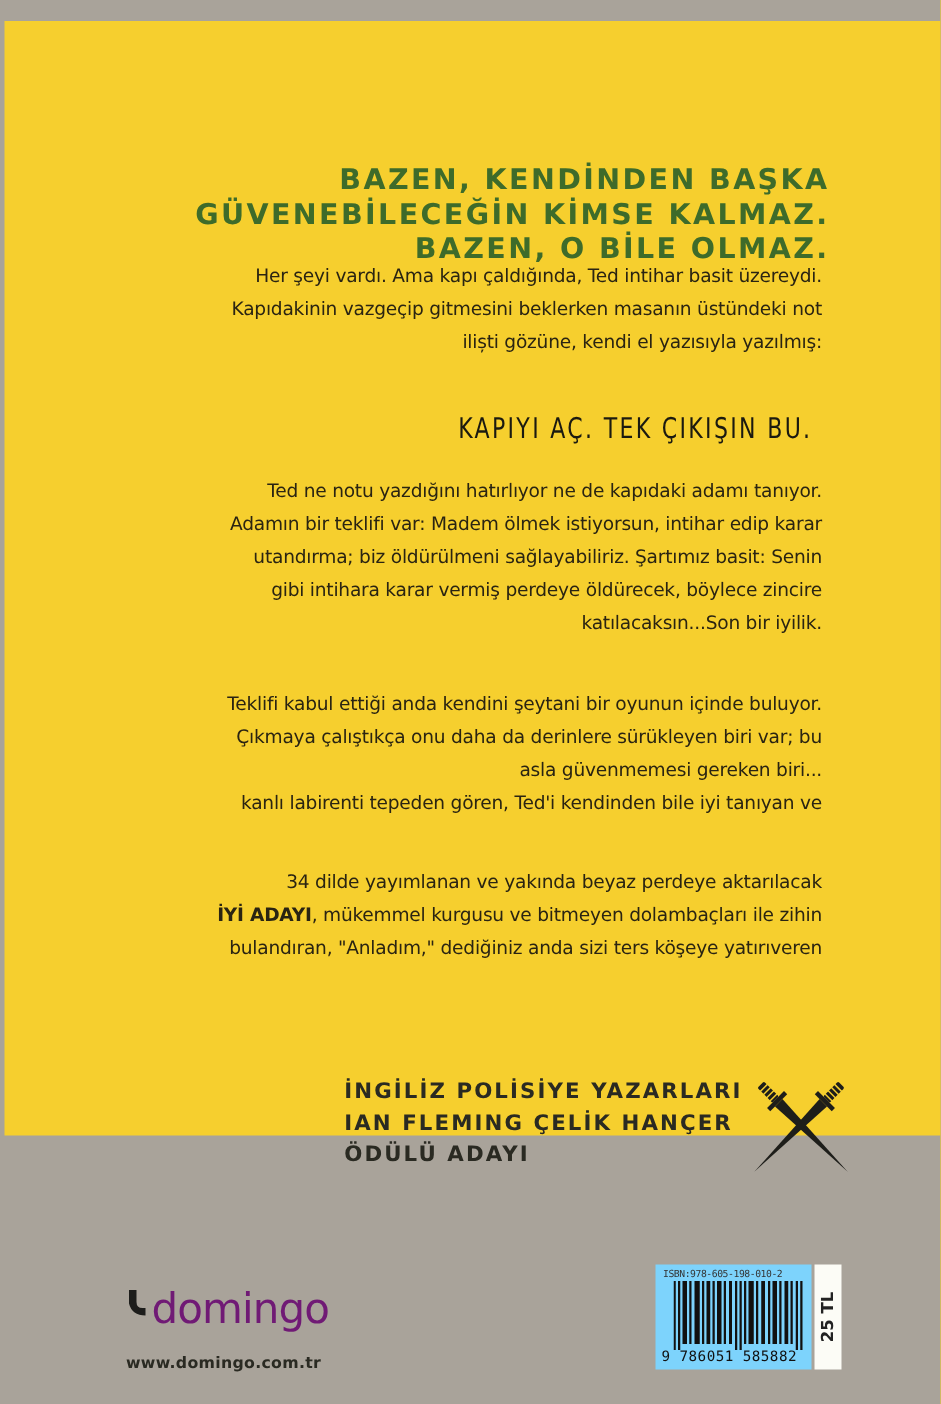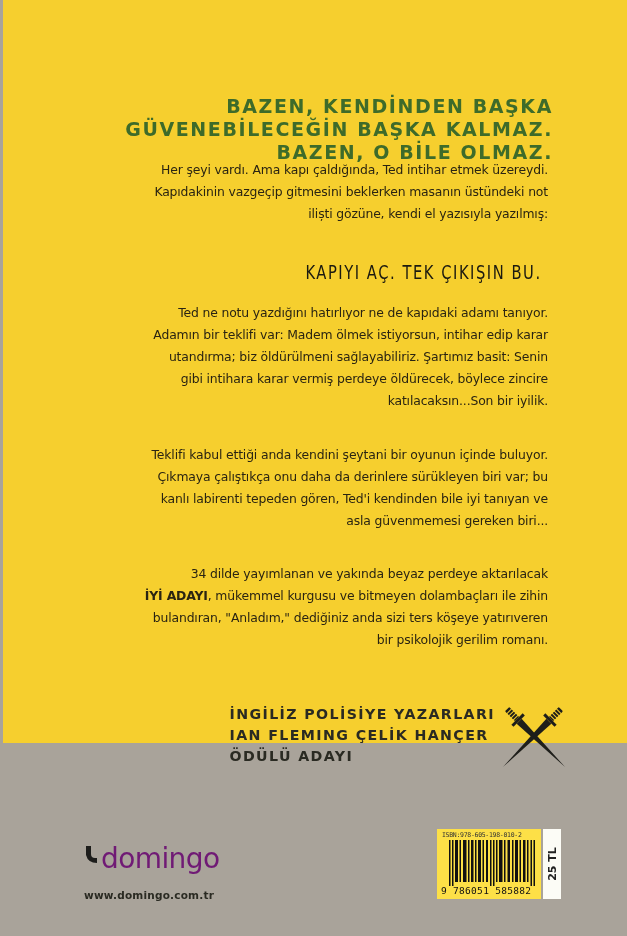--- a/index.html
+++ b/index.html
@@ -2,21 +2,21 @@
 <html><head>
 <meta charset="utf-8">
 <style>
   html, body { margin: 0; padding: 0; }
   body {
     width: 627px; height: 936px; position: relative; overflow: hidden;
     background: #a9a39a;
     font-family: "DejaVu Sans", sans-serif;
   }
   .cover {
-    position: absolute; left: 3px; top: 0; width: 624px; height: 743px;
+    position: absolute; left: 3px; top: 14px; width: 624px; height: 743px;
     background: #f6cf2e;
   }
   .headline {
     position: absolute; right: 74px; top: 95px; text-align: right;
     color: #3e6b2a; font-family: "DejaVu Sans", sans-serif; font-weight: bold;
     font-size: 19px; line-height: 23px; letter-spacing: 1.6px;
   }
   .headline div { white-space: nowrap; }
   .body {
     position: absolute; right: 79px; text-align: right; color: #2a2412;
@@ -49,21 +49,21 @@
   .logo-text {
     font-family: "DejaVu Sans", sans-serif; font-size: 28px; color: #701a75;
     letter-spacing: -0.6px; line-height: 28px;
   }
   .url {
     position: absolute; left: 81px; top: 889px; font-size: 10.5px; font-weight: bold;
     color: #2a2a22; letter-spacing: 0.2px;
   }
   .barcode-box {
     position: absolute; left: 434px; top: 829px; width: 104px; height: 70px;
-    background: #fde047;
+    background: #7dd3fc;
   }
   .isbn-text {
     position: absolute; left: 5px; top: 2px; font-family: "DejaVu Sans Mono", monospace;
     font-size: 6.5px; color: #333; white-space: nowrap; letter-spacing: -0.3px;
   }
   .bars { position: absolute; left: 12px; top: 11px; width: 88px; height: 46px; }
   .barcode-digits {
     position: absolute; left: 4px; top: 56px; font-family: "DejaVu Sans Mono", monospace;
     font-size: 9.5px; color: #111; white-space: nowrap; letter-spacing: 0.3px;
   }
@@ -78,52 +78,51 @@
     color: #222; white-space: nowrap;
   }
 </style>
 </head>
 <body>
 
 <div class="cover">
 
   <div class="headline">
     <div>BAZEN, KENDİNDEN BAŞKA</div>
-    <div>GÜVENEBİLECEĞİN BAŞKA KALMAZ.</div>
+    <div>GÜVENEBİLECEĞİN KİMSE KALMAZ.</div>
     <div>BAZEN, O BİLE OLMAZ.</div>
   </div>
 
   <div class="body p1">
-    <div>Her şeyi vardı. Ama kapı çaldığında, Ted intihar etmek üzereydi.</div>
+    <div>Her şeyi vardı. Ama kapı çaldığında, Ted intihar basit üzereydi.</div>
     <div>Kapıdakinin vazgeçip gitmesini beklerken masanın üstündeki not</div>
     <div>iliști gözüne, kendi el yazısıyla yazılmış:</div>
   </div>
 
   <div class="note">KAPIYI AÇ. TEK ÇIKIŞIN BU.</div>
 
   <div class="body p2">
     <div>Ted ne notu yazdığını hatırlıyor ne de kapıdaki adamı tanıyor.</div>
     <div>Adamın bir teklifi var: Madem ölmek istiyorsun, intihar edip karar</div>
     <div>utandırma; biz öldürülmeni sağlayabiliriz. Şartımız basit: Senin</div>
     <div>gibi intihara karar vermiş perdeye öldürecek, böylece zincire</div>
     <div>katılacaksın...Son bir iyilik.</div>
   </div>
 
   <div class="body p3">
     <div>Teklifi kabul ettiği anda kendini şeytani bir oyunun içinde buluyor.</div>
     <div>Çıkmaya çalıştıkça onu daha da derinlere sürükleyen biri var; bu</div>
+    <div>asla güvenmemesi gereken biri...</div>
     <div>kanlı labirenti tepeden gören, Ted'i kendinden bile iyi tanıyan ve</div>
-    <div>asla güvenmemesi gereken biri...</div>
   </div>
 
   <div class="body p4">
     <div>34 dilde yayımlanan ve yakında beyaz perdeye aktarılacak</div>
     <div><b>İYİ ADAYI</b><span>, mükemmel kurgusu ve bitmeyen dolambaçları ile zihin</span></div>
     <div>bulandıran, "Anladım," dediğiniz anda sizi ters köşeye yatırıveren</div>
-    <div>bir psikolojik gerilim romanı.</div>
   </div>
 
   <div class="award">
     <div>İNGİLİZ POLİSİYE YAZARLARI</div>
     <div>IAN FLEMING ÇELİK HANÇER</div>
     <div>ÖDÜLÜ ADAYI</div>
   </div>
 
   <svg class="daggers" viewBox="0 0 70 72">
     <g fill="#1e1e1a" stroke="#1e1e1a">

